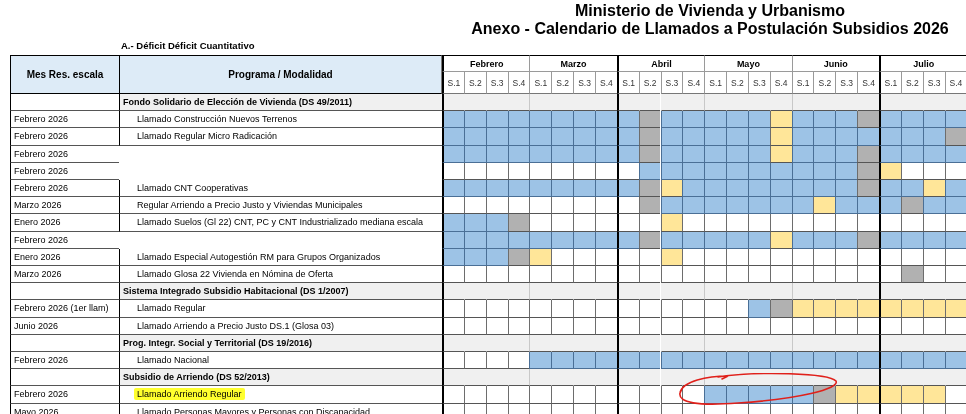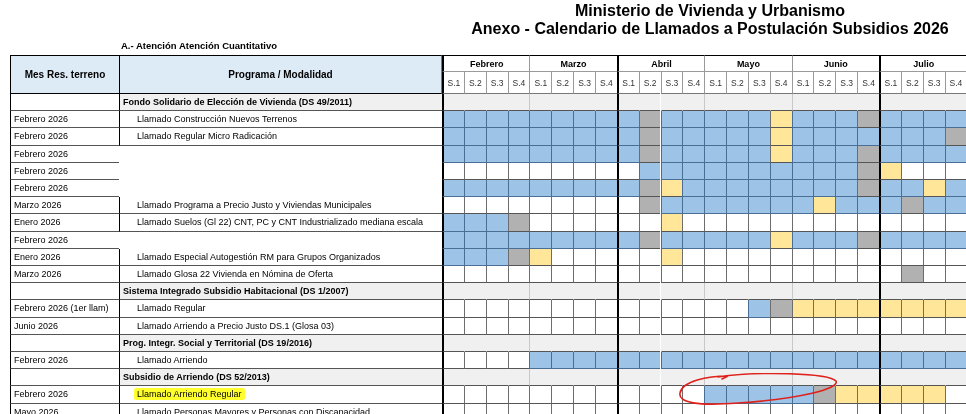--- a/index.html
+++ b/index.html
@@ -75,24 +75,24 @@
   .red-circle {
     position: absolute; left: 678px; top: 373px; width: 162px; height: 34px;
     pointer-events: none;
   }
 </style>
 </head>
 <body>
 
 <div class="title1">Ministerio de Vivienda y Urbanismo</div>
 <div class="title2">Anexo - Calendario de Llamados a Postulación Subsidios 2026</div>
-<div class="section-label">A.- Atención Atención Cuantitativo</div>
+<div class="section-label">A.- Déficit Déficit Cuantitativo</div>
 
 <div class="table" id="cal-table">
-  <div class="hdr-left hdr-mes">Mes Res. terreno</div>
+  <div class="hdr-left hdr-mes">Mes Res. escala</div>
   <div class="hdr-left hdr-prog">Programa / Modalidad</div>
 <div class="month-hdr thick" style="left: 432px; width: 87.4px;">Febrero</div>
     <div class="week-hdr thick" style="left: 432px; width: 21.85px;">S.1</div>
     <div class="week-hdr" style="left: 453.85px; width: 21.85px;">S.2</div>
     <div class="week-hdr" style="left: 475.7px; width: 21.85px;">S.3</div>
     <div class="week-hdr" style="left: 497.55px; width: 21.85px;">S.4</div>
     <div class="month-hdr" style="left: 519.4px; width: 87.4px;">Marzo</div>
     <div class="week-hdr" style="left: 519.4px; width: 21.85px;">S.1</div>
     <div class="week-hdr" style="left: 541.25px; width: 21.85px;">S.2</div>
     <div class="week-hdr" style="left: 563.1px; width: 21.85px;">S.3</div>
@@ -250,20 +250,21 @@
       <div class="wk B" style="left: 803.45px; width: 21.85px;"></div>
       <div class="wk B" style="left: 825.3px; width: 21.85px;"></div>
       <div class="wk G" style="left: 847.15px; width: 21.85px;"></div>
       <div class="wk Y thick" style="left: 869px; width: 21.85px;"></div>
       <div class="wk W" style="left: 890.85px; width: 21.85px;"></div>
       <div class="wk W" style="left: 912.7px; width: 21.85px;"></div>
       <div class="wk W" style="left: 934.55px; width: 21.85px;"></div>
     </div>
     <div class="row" style="top: 125px;">
       <div class="cell-mes">Febrero 2026</div>
+      <div class="cell-prog">Llamado CNT Cooperativas</div>
       <div class="wk B thick" style="left: 432px; width: 21.85px;"></div>
       <div class="wk B" style="left: 453.85px; width: 21.85px;"></div>
       <div class="wk B" style="left: 475.7px; width: 21.85px;"></div>
       <div class="wk B" style="left: 497.55px; width: 21.85px;"></div>
       <div class="wk B mstart" style="left: 519.4px; width: 21.85px;"></div>
       <div class="wk B" style="left: 541.25px; width: 21.85px;"></div>
       <div class="wk B" style="left: 563.1px; width: 21.85px;"></div>
       <div class="wk B" style="left: 584.95px; width: 21.85px;"></div>
       <div class="wk B thick" style="left: 606.8px; width: 21.85px;"></div>
       <div class="wk G" style="left: 628.65px; width: 21.85px;"></div>
@@ -277,21 +278,21 @@
       <div class="wk B" style="left: 803.45px; width: 21.85px;"></div>
       <div class="wk B" style="left: 825.3px; width: 21.85px;"></div>
       <div class="wk G" style="left: 847.15px; width: 21.85px;"></div>
       <div class="wk B thick" style="left: 869px; width: 21.85px;"></div>
       <div class="wk B" style="left: 890.85px; width: 21.85px;"></div>
       <div class="wk Y" style="left: 912.7px; width: 21.85px;"></div>
       <div class="wk B" style="left: 934.55px; width: 21.85px;"></div>
     </div>
     <div class="row" style="top: 142.2px;">
       <div class="cell-mes">Marzo 2026</div>
-      <div class="cell-prog">Llamado Programa a Precio Justo y Viviendas Municipales</div>
+      <div class="cell-prog">Regular Arriendo a Precio Justo y Viviendas Municipales</div>
       <div class="wk W thick" style="left: 432px; width: 21.85px;"></div>
       <div class="wk W" style="left: 453.85px; width: 21.85px;"></div>
       <div class="wk W" style="left: 475.7px; width: 21.85px;"></div>
       <div class="wk W" style="left: 497.55px; width: 21.85px;"></div>
       <div class="wk W mstart" style="left: 519.4px; width: 21.85px;"></div>
       <div class="wk W" style="left: 541.25px; width: 21.85px;"></div>
       <div class="wk W" style="left: 563.1px; width: 21.85px;"></div>
       <div class="wk W" style="left: 584.95px; width: 21.85px;"></div>
       <div class="wk W thick" style="left: 606.8px; width: 21.85px;"></div>
       <div class="wk G" style="left: 628.65px; width: 21.85px;"></div>
@@ -528,21 +529,21 @@
       <div class="wk " style="left: 803.45px; width: 21.85px;"></div>
       <div class="wk " style="left: 825.3px; width: 21.85px;"></div>
       <div class="wk " style="left: 847.15px; width: 21.85px;"></div>
       <div class="wk  thick" style="left: 869px; width: 21.85px;"></div>
       <div class="wk " style="left: 890.85px; width: 21.85px;"></div>
       <div class="wk " style="left: 912.7px; width: 21.85px;"></div>
       <div class="wk " style="left: 934.55px; width: 21.85px;"></div>
     </div>
     <div class="row" style="top: 297px;">
       <div class="cell-mes">Febrero 2026</div>
-      <div class="cell-prog">Llamado Arriendo</div>
+      <div class="cell-prog">Llamado Nacional</div>
       <div class="wk W thick" style="left: 432px; width: 21.85px;"></div>
       <div class="wk W" style="left: 453.85px; width: 21.85px;"></div>
       <div class="wk W" style="left: 475.7px; width: 21.85px;"></div>
       <div class="wk W" style="left: 497.55px; width: 21.85px;"></div>
       <div class="wk B mstart" style="left: 519.4px; width: 21.85px;"></div>
       <div class="wk B" style="left: 541.25px; width: 21.85px;"></div>
       <div class="wk B" style="left: 563.1px; width: 21.85px;"></div>
       <div class="wk B" style="left: 584.95px; width: 21.85px;"></div>
       <div class="wk B thick" style="left: 606.8px; width: 21.85px;"></div>
       <div class="wk B" style="left: 628.65px; width: 21.85px;"></div>

